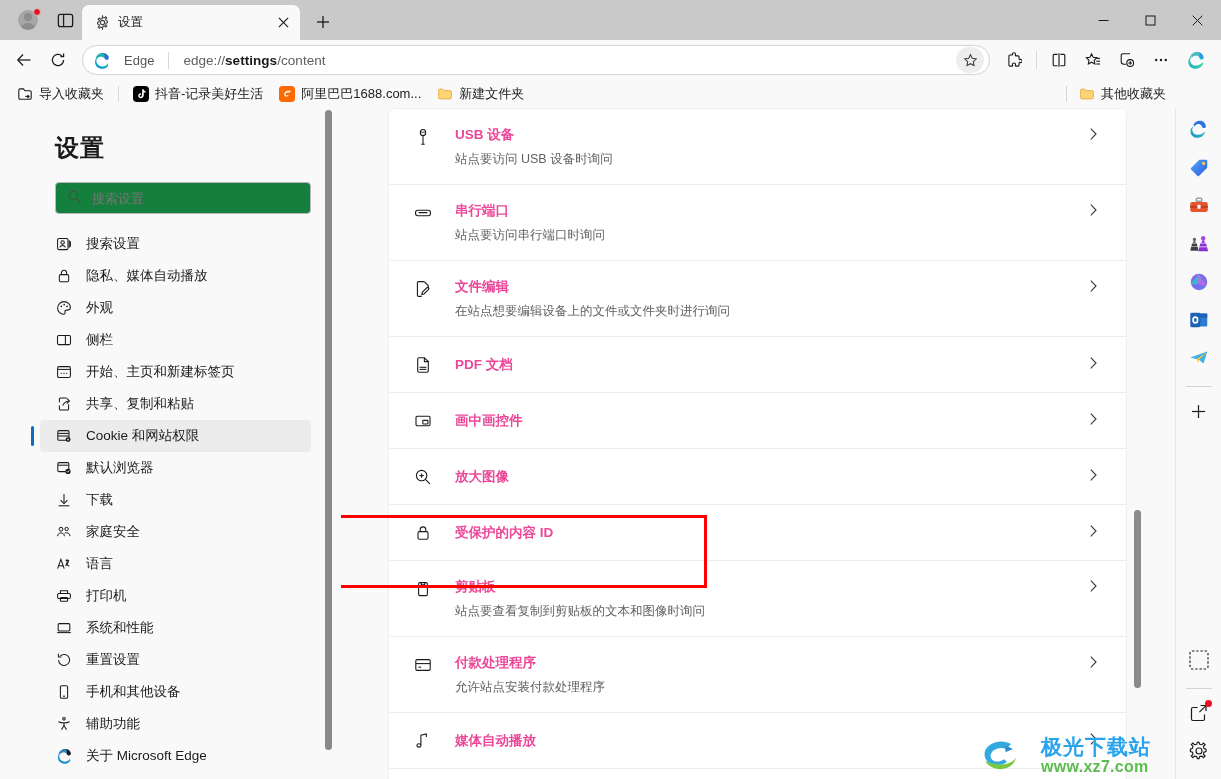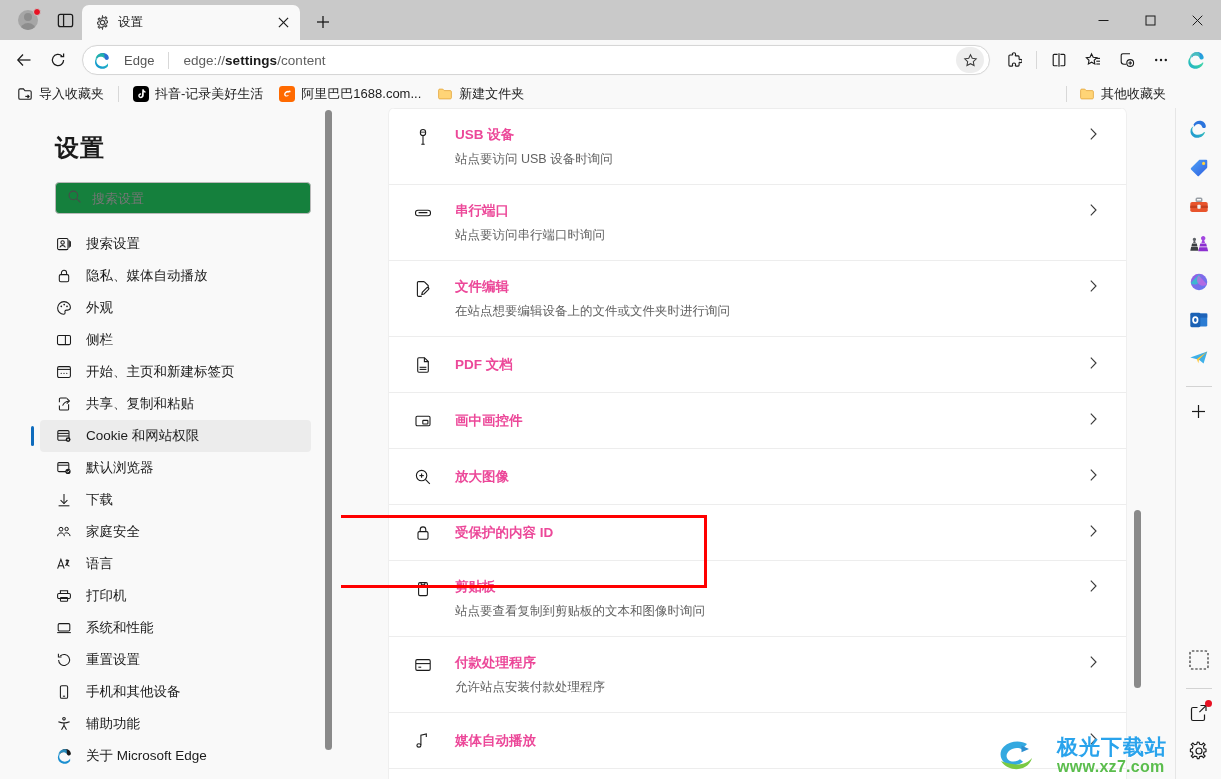--- a/index.html
+++ b/index.html
@@ -118,21 +118,21 @@
                display:flex; flex-direction:column; align-items:center; padding-top:6px; position:relative;}
   .rr-ico { width:32px;height:32px; margin-bottom:6px; border-radius:6px; display:flex;align-items:center;justify-content:center;}
   .rr-ico svg{width:22px;height:22px;}
   .rr-sep { width:26px;height:1px;background:#d3d3d3;margin:6px 0 8px;}
   .rr-plus { width:32px;height:32px;display:flex;align-items:center;justify-content:center;}
   .rr-plus svg{width:15px;height:15px;}
   .rr-bottom{ position:absolute; bottom:6px; left:0; width:46px; display:flex; flex-direction:column; align-items:center;}
   .rr-dot{ position:absolute; width:7px;height:7px;border-radius:50%;background:#e81123; top:3px; right:3px;}
 
   
-  .watermark{ position:absolute; right:8px; bottom:4px; display:flex; align-items:center; gap:20px; pointer-events:none;}
+  .watermark{ position:absolute; right:24px; bottom:4px; display:flex; align-items:center; gap:20px; pointer-events:none;}
   .wm-text{ display:flex; flex-direction:column; line-height:1;}
   .wm-main{ font-size:21px; font-weight:700; color:#29a3ec; letter-spacing:1px; text-shadow:0 1px 0 #fff;}
   .wm-sub{ font-size:16px; font-weight:700; color:#5bbd4d; letter-spacing:.3px; margin-top:2px;}
   .wm-logo{ width:40px;height:34px; position:relative;}
 </style>
 </head>
 <body>
 
 <div class="titlebar">
   <div class="tb-left">

